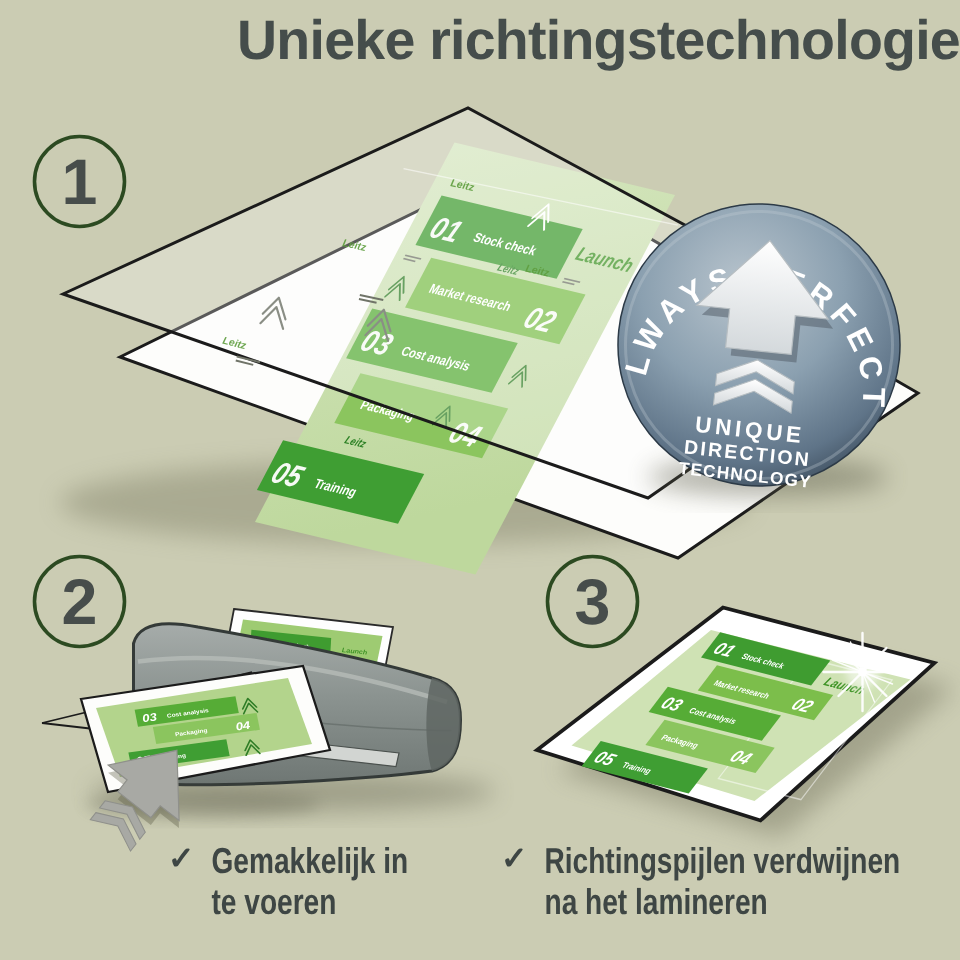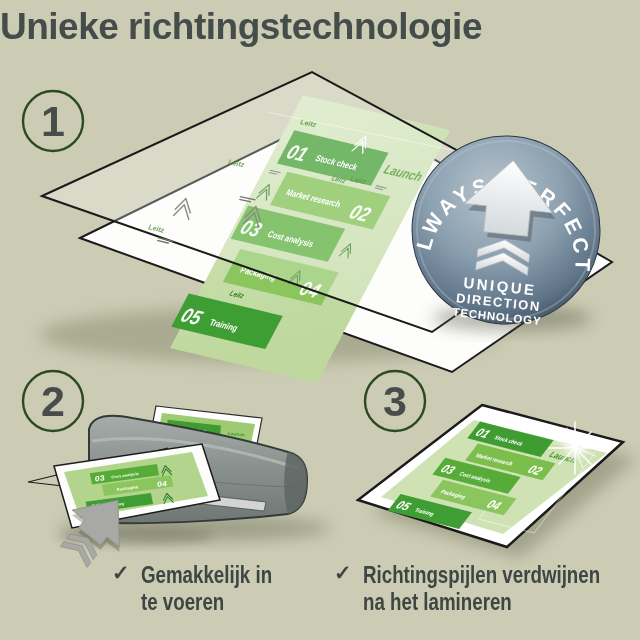--- a/index.html
+++ b/index.html
@@ -3,21 +3,21 @@
 <meta charset="utf-8">
 <style>
   html,body{margin:0;padding:0;}
   body{
     width:640px;height:640px;position:relative;overflow:hidden;
     background:#cbccb3;
     font-family:"Liberation Sans",sans-serif;
   }
   h1#title{
     position:absolute;top:6px;left:0;width:640px;margin:0;
-    text-align:left;font-size:37px;font-weight:bold;
+    text-align:right;font-size:37px;font-weight:bold;
     letter-spacing:-0.5px;color:#454d4b;
   }
   svg{position:absolute;left:0;top:0;}
   .benefit{
     position:absolute;display:flex;gap:11px;align-items:flex-start;
     color:#3e4644;
   }
   .benefit .chk{font-size:21px;font-weight:bold;line-height:24px;}
   .benefit .btxt{
     font-size:24px;font-weight:bold;line-height:27px;

